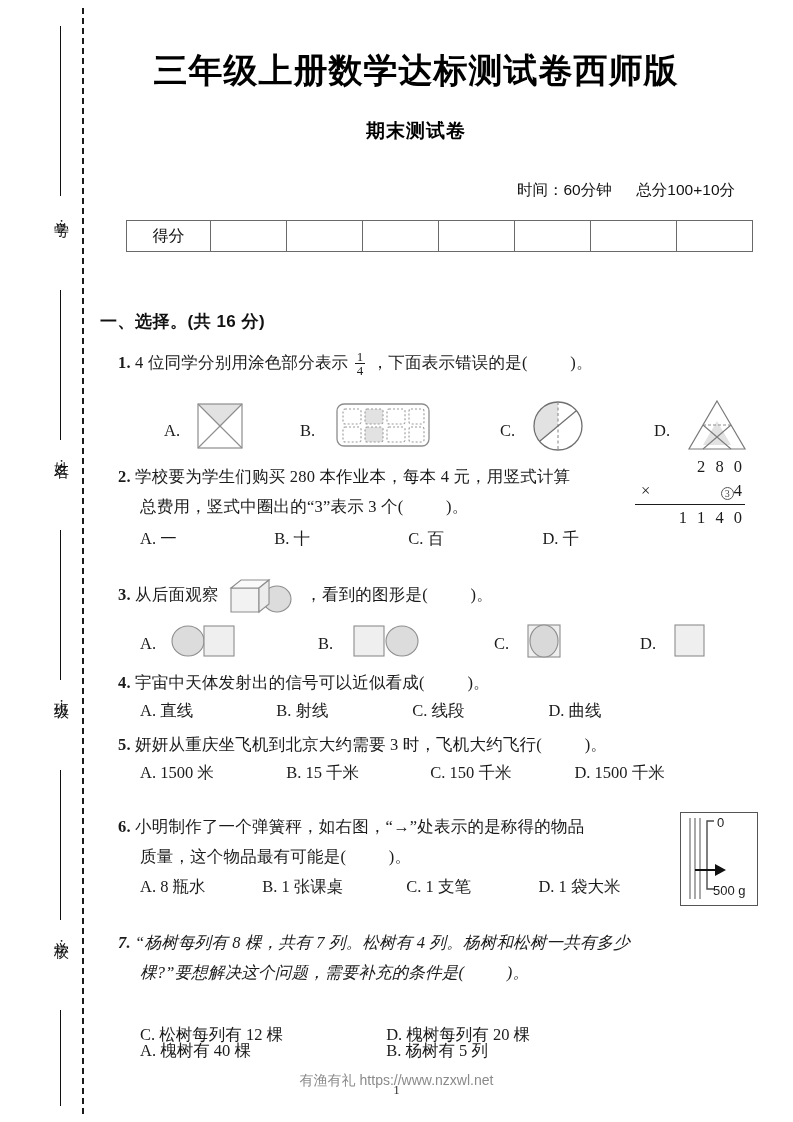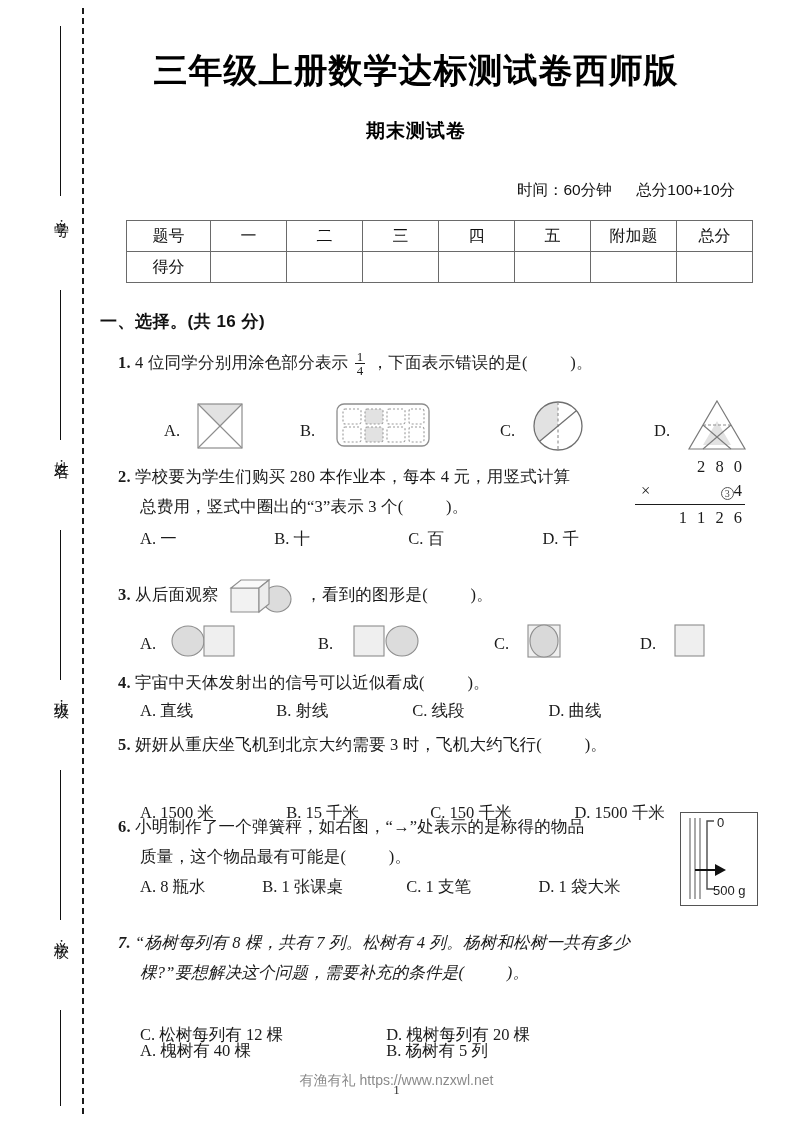--- a/index.html
+++ b/index.html
@@ -307,30 +307,20 @@
       <col class="c0">
         <col class="cn">
         <col class="cn">
         <col class="cn">
         <col class="cn">
         <col class="cn">
         <col class="cx">
         <col class="ct">
     </colgroup>
     <tbody>
-      <tr>
-        <td class="hd">题号</td>
-        <td class="hd">一</td>
-        <td class="hd">二</td>
-        <td class="hd">三</td>
-        <td class="hd">四</td>
-        <td class="hd">五</td>
-        <td class="hd">附加题</td>
-        <td class="hd">总分</td>
-      </tr>
       <tr>
         <td>得分</td>
         <td></td>
         <td></td>
         <td></td>
         <td></td>
         <td></td>
         <td></td>
         <td></td>
       </tr>
@@ -422,21 +412,21 @@
     <span class="opt" style="width:130px;">C. 百</span>
     <span class="opt" style="width:110px;">D. 千</span>
   </div>
 
   <div class="vmul">
     <div class="r1">2 8 0</div>
     <div class="r2">
       <span class="times">×</span>
       <span class="circ3">3</span><span>4</span>
     </div>
-    <div class="r3">1 1 2 6</div>
+    <div class="r3">1 1 4 0</div>
   </div>
 
   <div class="q" style="left:118px; top:578px; width:560px;">
     <div class="qline">
       <span class="num">3.</span>
       <span>从后面观察</span>
       <span style="display:inline-block; width:78px; vertical-align:middle;">
         <svg width="78" height="36" viewBox="0 0 78 36">
           <ellipse cx="54" cy="21" rx="14" ry="13" fill="#dcdcdc" stroke="#8d8d8d" stroke-width="1.1"></ellipse>
           <polygon points="8,10 36,10 36,34 8,34" fill="#f2f2f2" stroke="#8d8d8d" stroke-width="1.1"></polygon>
@@ -496,21 +486,21 @@
   </div>
 
   <div class="q" style="left:118px; top:730px; width:600px;">
     <div class="qline">
       <span class="num">5.</span>
       <span>妍妍从重庆坐飞机到北京大约需要 3 时，飞机大约飞行(</span>
       <span class="blank"></span>
       <span>)。</span>
     </div>
   </div>
-  <div class="opts" style="left:140px; top:802px;">
+  <div class="opts" style="left:140px; top:762px;">
     <span class="opt" style="width:142px;">A. 1500 米</span>
     <span class="opt" style="width:140px;">B. 15 千米</span>
     <span class="opt" style="width:140px;">C. 150 千米</span>
     <span class="opt" style="width:120px;">D. 1500 千米</span>
   </div>
 
   <div class="q" style="left:118px; top:812px; width:560px;">
     <div class="qline">
       <span class="num">6.</span>
       <span>小明制作了一个弹簧秤，如右图，“→”处表示的是称得的物品</span>

